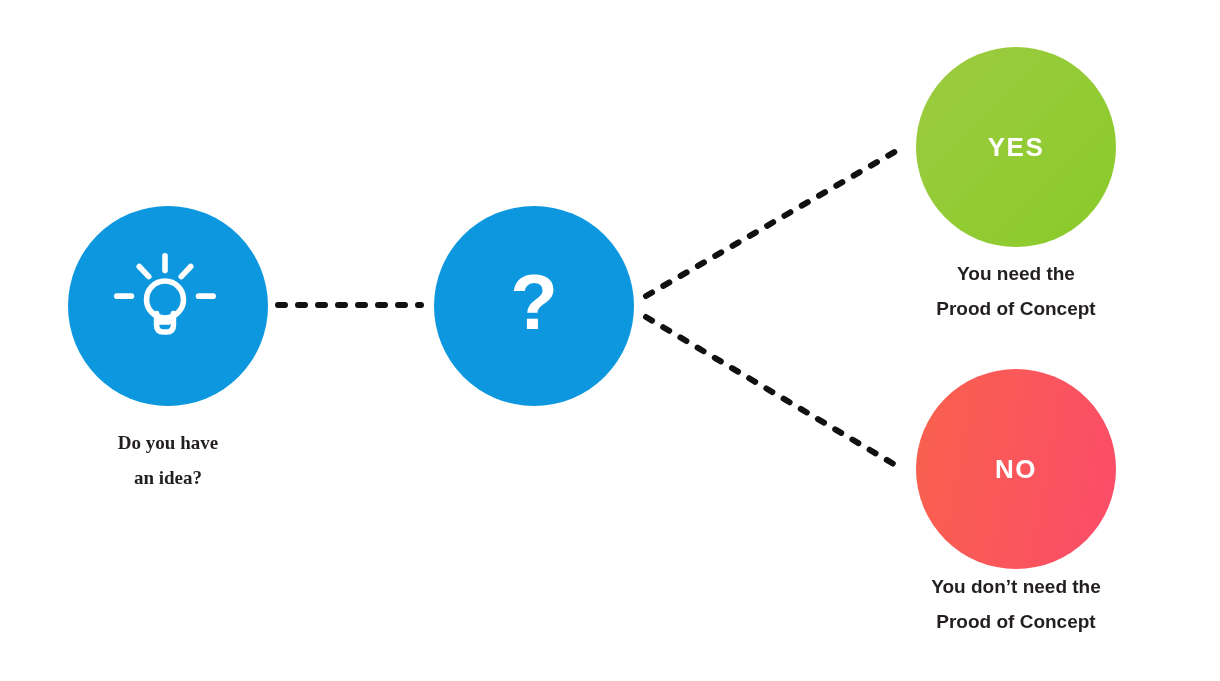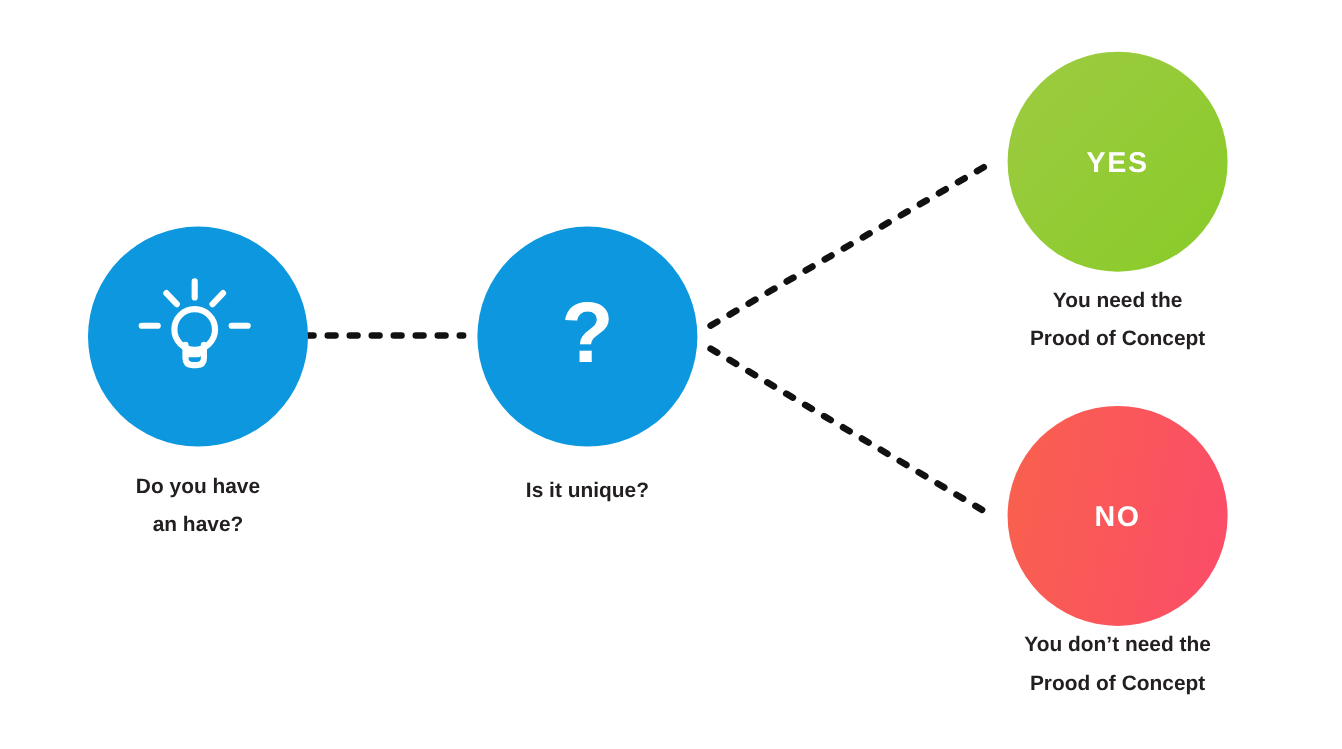--- a/index.html
+++ b/index.html
@@ -49,21 +49,21 @@
     border-radius: 50%;
     display: flex;
     align-items: center;
     justify-content: center;
     flex: 0 0 auto;
   }
   .circle.blue { background: var(--blue); }
   .circle.green { background: linear-gradient(135deg, var(--greenStart) 10%, var(--greenEnd) 90%); }
   .circle.red { background: linear-gradient(100deg, var(--redStart) 5%, var(--redEnd) 95%); justify-content: center; }
 
-  .node-idea      { left: 60px;  top: 206px; width: 240px; }
+  .node-idea      { left: 48px;  top: 206px; width: 240px; font-family: Liberation Serif, serif; }
   .node-question  { left: 414px; top: 206px; width: 240px; }
   .node-yes       { left: 876px; top: 47px;  width: 280px; }
   .node-no        { left: 876px; top: 369px; width: 280px; }
 
   .node-label {
     color: var(--text);
     font-size: 19px;
     font-weight: bold;
     line-height: 35px;
     text-align: center;
@@ -120,30 +120,27 @@
         <line x1="43.5" y1="66" x2="53" y2="66"></line>
         <line x1="50" y1="7" x2="50" y2="20"></line>
         <line x1="27" y1="16.5" x2="35.5" y2="25.5"></line>
         <line x1="73" y1="16.5" x2="64.5" y2="25.5"></line>
         <line x1="7" y1="43" x2="20" y2="43"></line>
         <line x1="80" y1="43" x2="93" y2="43"></line>
       </svg>
     </div>
     <div class="node-label">
       <span>Do you have</span>
-      <span>an have?</span>
+      <span>an idea?</span>
     </div>
   </div>
 
   <div class="node node-question">
     <div class="circle blue">
       <div class="question-mark">?</div>
-    </div>
-    <div class="node-label">
-      <span>Is it unique?</span>
     </div>
   </div>
 
   <div class="node node-yes">
     <div class="circle green">
       <div class="decision-text">YES</div>
     </div>
     <div class="node-label">
       <span>You need the</span>
       <span>Prood of Concept</span>

